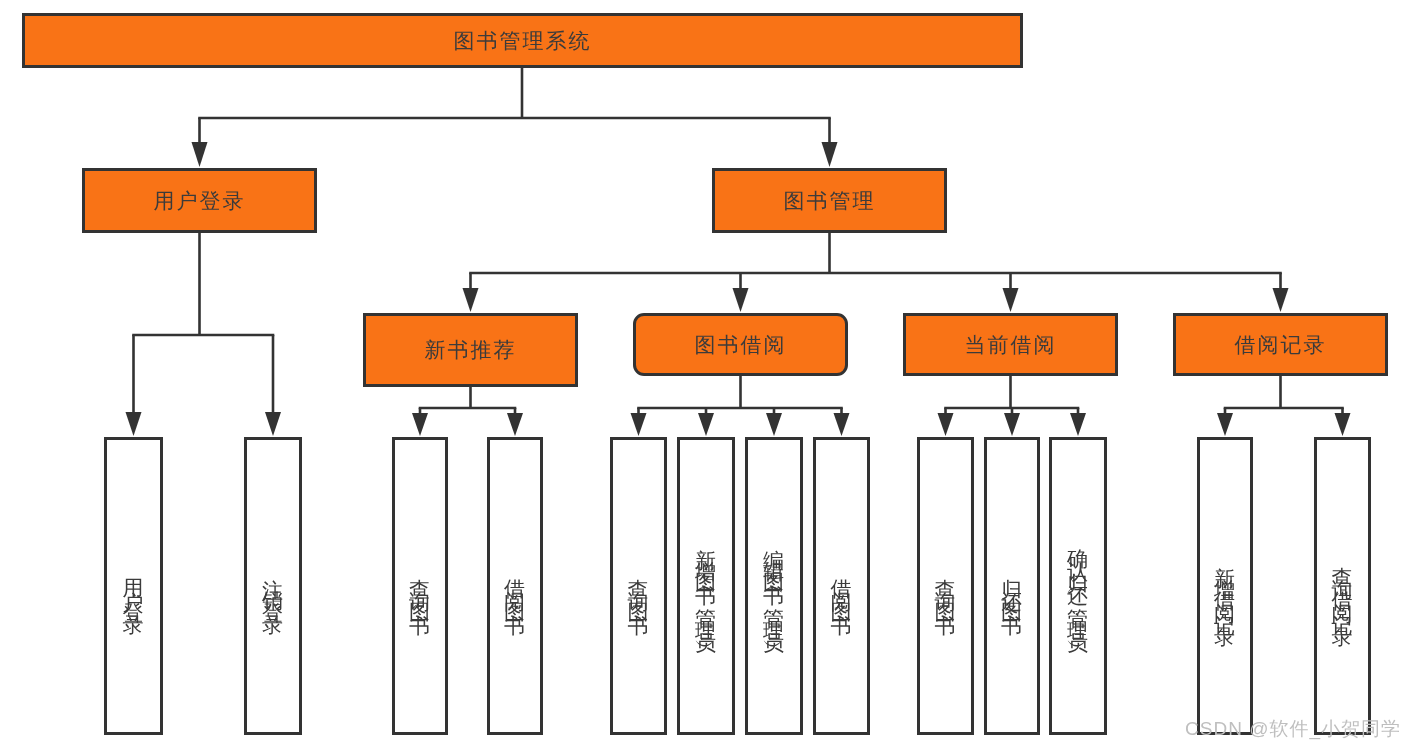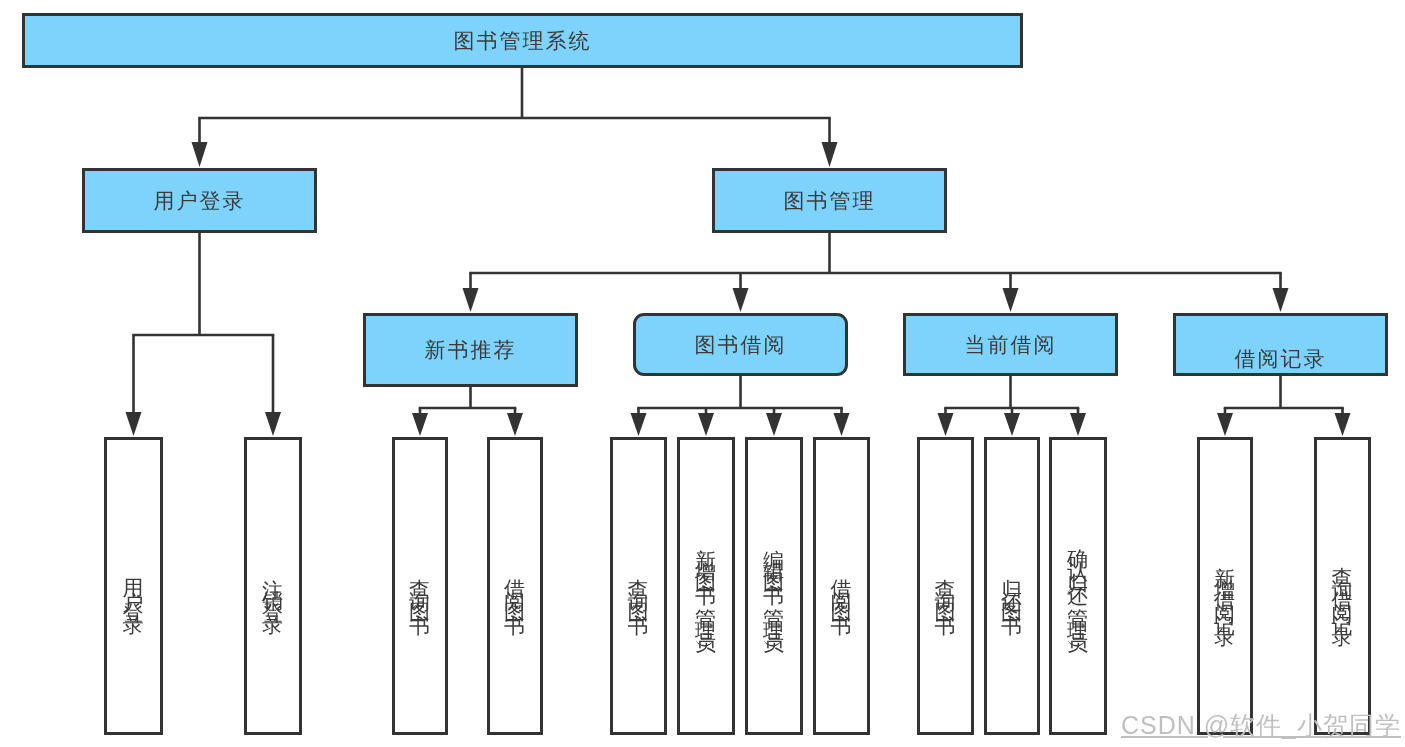--- a/index.html
+++ b/index.html
@@ -5,37 +5,37 @@
   html,body{margin:0;padding:0;background:#ffffff;}
   body{
     font-family:"Liberation Sans","DejaVu Sans",sans-serif;
     width:1405px;height:747px;position:relative;overflow:hidden;
     color:#3b3b3b;
   }
   #canvas{position:absolute;left:0;top:0;width:1405px;height:747px;}
   svg.wires{position:absolute;left:0;top:0;pointer-events:none;}
   .node{
     position:absolute;box-sizing:border-box;
-    border:3px solid #333333;background:#7dd3fc;
+    border:3px solid #333333;background:#f97316;
     display:flex;align-items:center;justify-content:center;
     font-size:21px;letter-spacing:2px;color:#3b3b3b;
   }
   .vnode{
     position:absolute;box-sizing:border-box;
     border:3px solid #333333;background:#ffffff;
     display:flex;align-items:center;justify-content:center;
   }
   .vnode .vtext{
     writing-mode:vertical-rl;text-orientation:mixed;
     font-size:21px;letter-spacing:12px;line-height:1;
     color:#3b3b3b;white-space:nowrap;
   }
   .watermark{
     position:absolute;right:4px;bottom:5px;
-    font-size:25px;letter-spacing:1px;color:#bfbfbf;z-index:5;text-decoration:underline;
+    font-size:19px;letter-spacing:1px;color:#bfbfbf;z-index:5;
   }
 </style>
 </head>
 <body>
 
 <div id="canvas">
 
   <svg class="wires" width="1405" height="747" viewBox="0 0 1405 747">
     <g stroke="#333333" stroke-width="2.6" fill="none">
 
@@ -115,21 +115,21 @@
 
   <div class="node" style="left:363px;top:313px;width:215px;height:74px;">
     <span>新书推荐</span>
   </div>
   <div class="node" style="left:633px;top:313px;width:215px;height:63px;border-radius:11px;">
     <span>图书借阅</span>
   </div>
   <div class="node" style="left:903px;top:313px;width:215px;height:63px;">
     <span>当前借阅</span>
   </div>
-  <div class="node" style="left:1173px;top:313px;width:215px;height:63px;align-items:flex-end;">
+  <div class="node" style="left:1173px;top:313px;width:215px;height:63px;">
     <span>借阅记录</span>
   </div>
 
   <div class="vnode" style="left:104px;top:437px;width:59px;height:298px;">
     <span class="vtext">用户登录</span>
   </div>
   <div class="vnode" style="left:244px;top:437px;width:58px;height:298px;">
     <span class="vtext">注销登录</span>
   </div>
 

